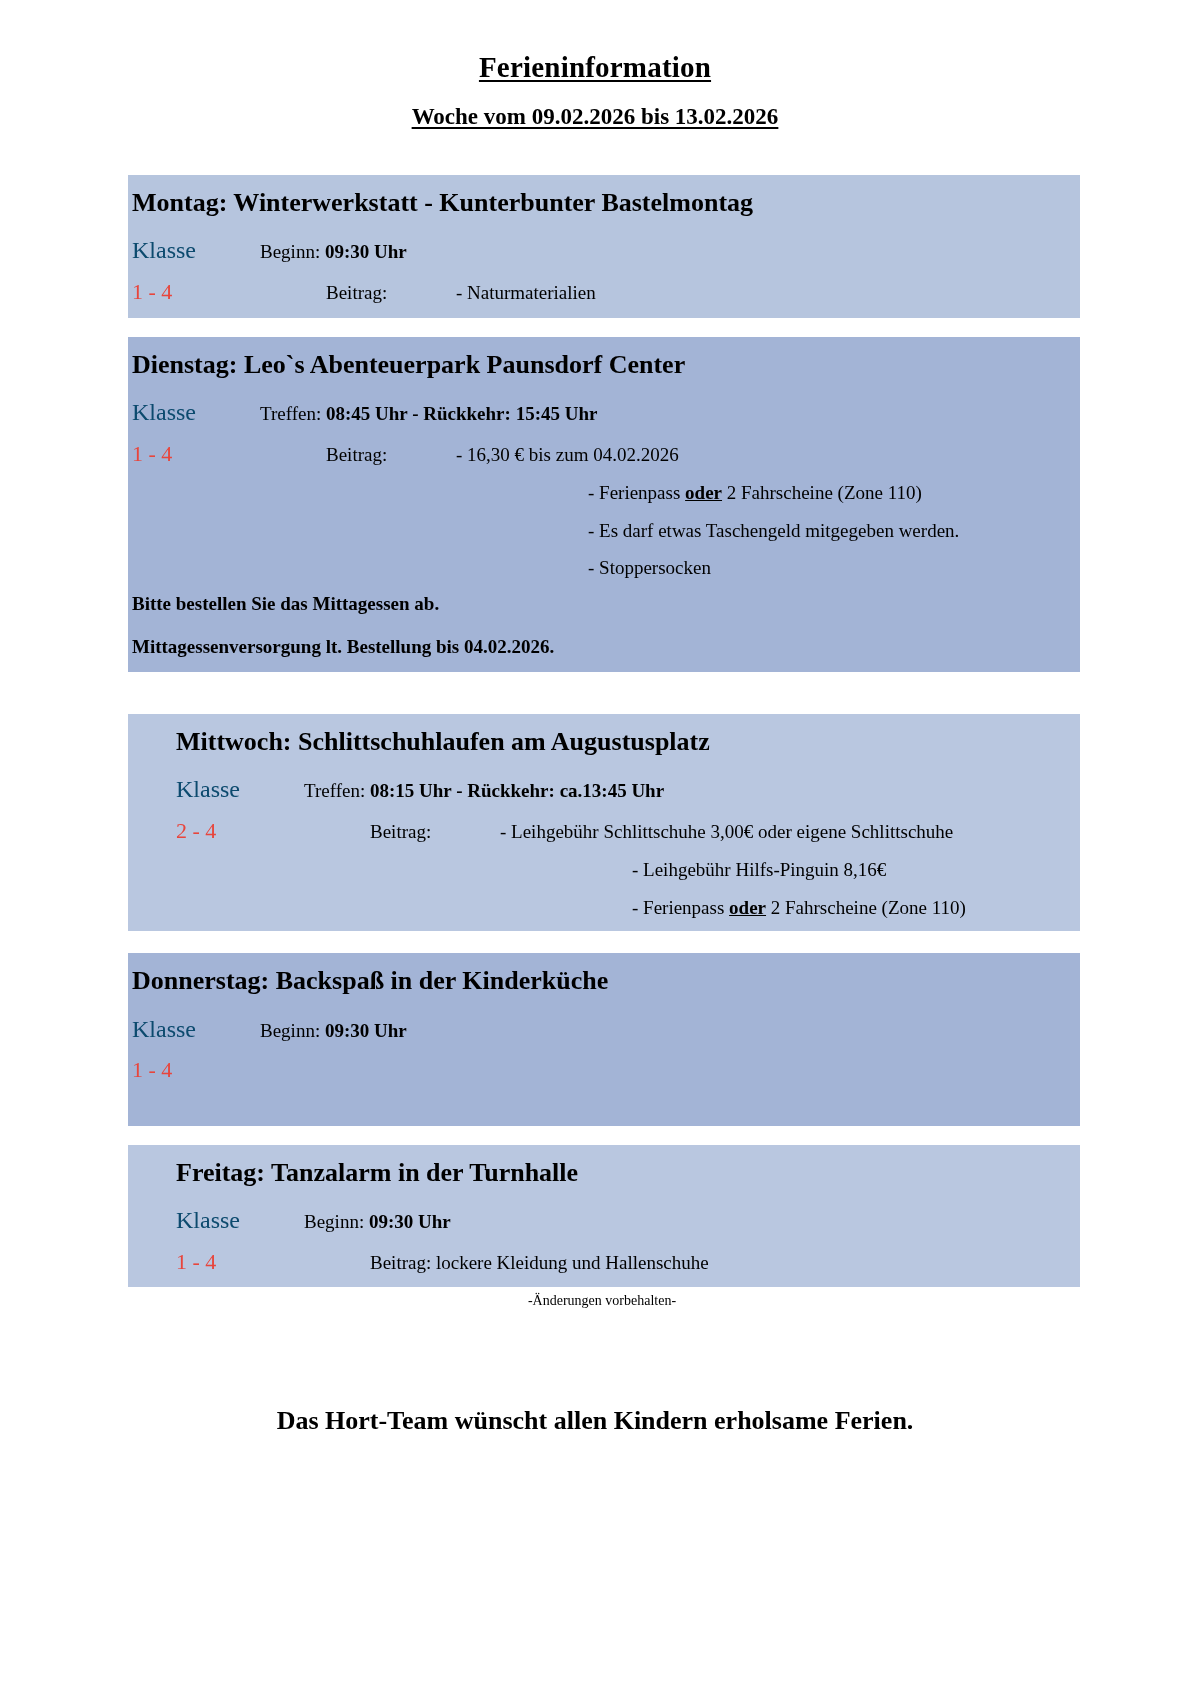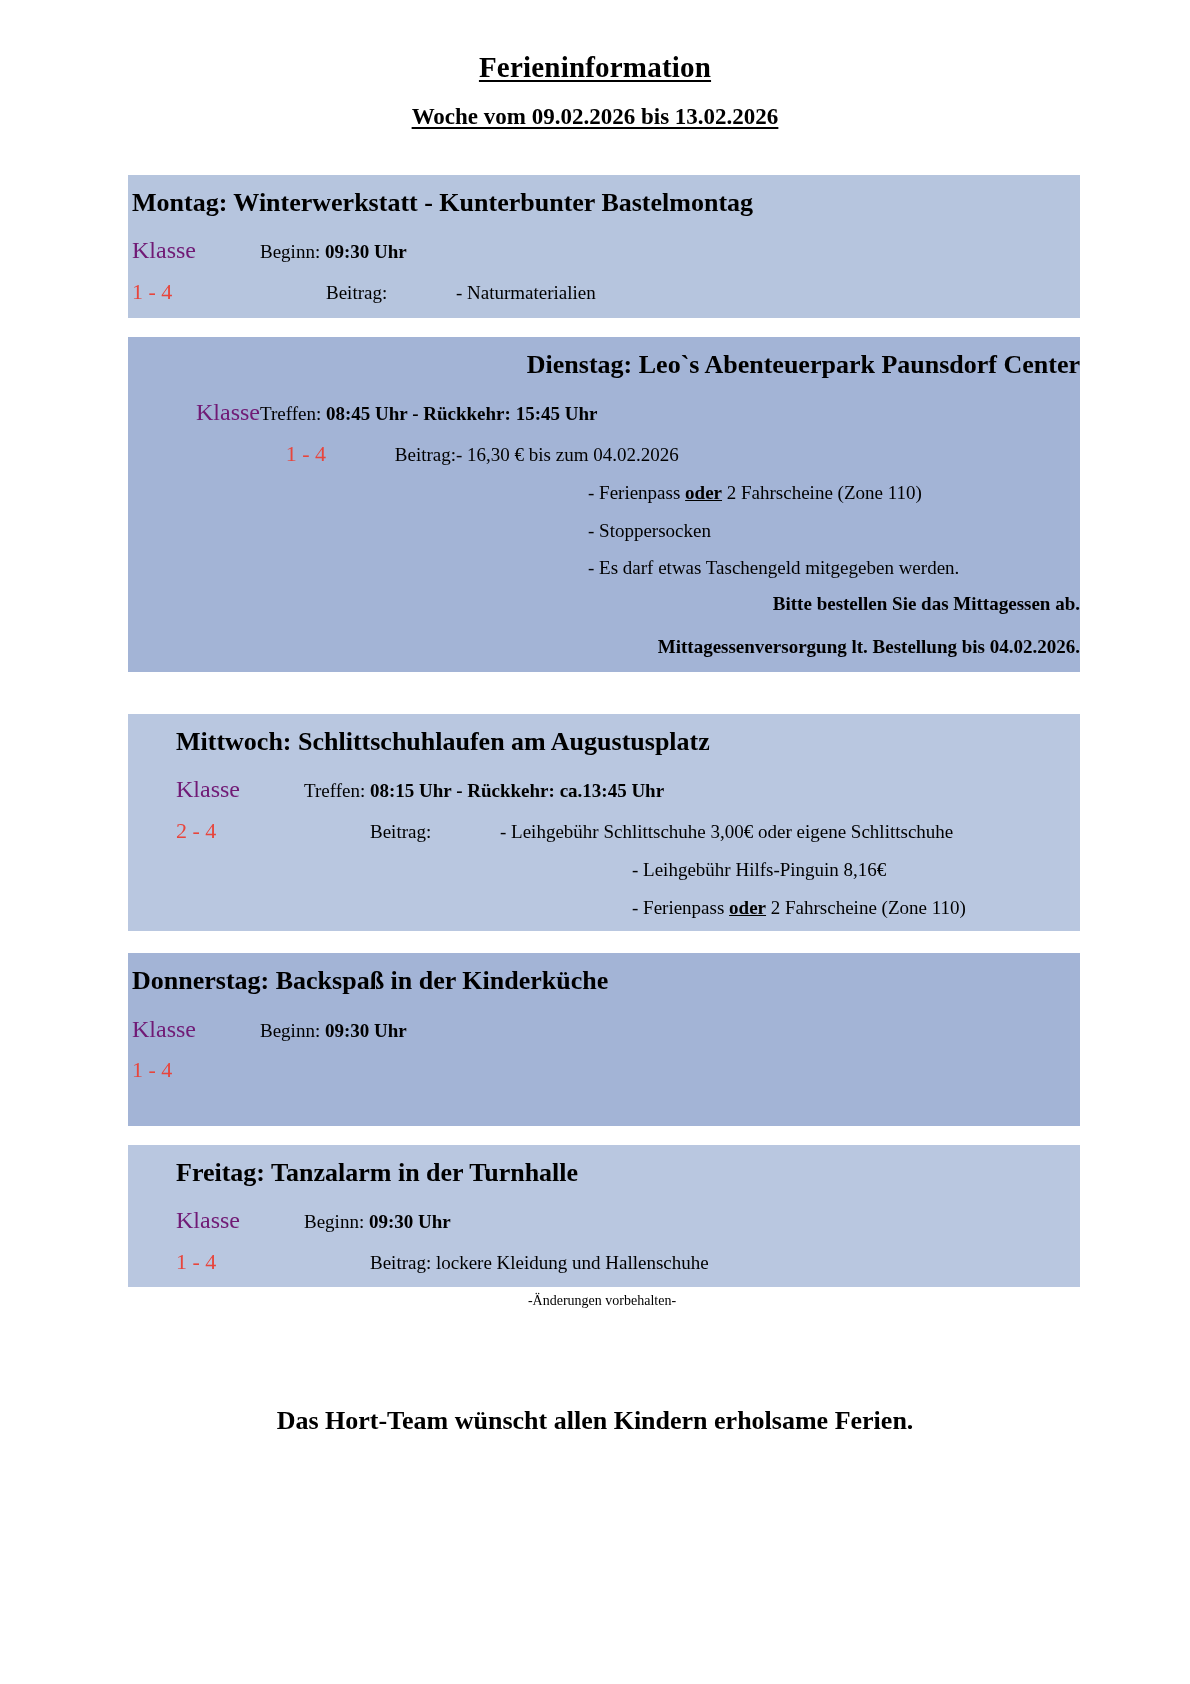--- a/index.html
+++ b/index.html
@@ -74,21 +74,21 @@
 
   .row {
     display: flex;
     align-items: baseline;
     line-height: 1.25;
     min-height: 22px;
   }
   .row-spacing { margin-top: 14px; }
 
   .klasse-label {
-    color: #701a75;
+    color: #0c4a6e;
     font-size: 24px;
     width: 132px;
     flex: 0 0 132px;
     padding-left: 4px;
     box-sizing: border-box;
     line-height: 1.2;
   }
   .klasse-range {
     color: #e8453c;
     font-size: 22px;
@@ -168,42 +168,42 @@
         <div class="klasse-label">Klasse</div>
         <div class="time-text"><span>Beginn: </span><b>09:30 Uhr</b></div>
       </div>
       <div class="row row-spacing">
         <div class="klasse-range">1 - 4</div>
         <div class="beitrag-label">Beitrag:</div>
         <div class="detail-text"><span>- Naturmaterialien</span></div>
       </div>
     </div>
 
-    <div class="day-block shade-b" style="margin-bottom:42px;text-align:right;">
+    <div class="day-block shade-b" style="margin-bottom:42px;">
       <div class="day-heading">Dienstag: Leo`s Abenteuerpark Paunsdorf Center</div>
       <div class="row row-spacing">
         <div class="klasse-label">Klasse</div>
         <div class="time-text"><span>Treffen: </span><b>08:45 Uhr - Rückkehr: 15:45 Uhr</b></div>
       </div>
       <div class="row row-spacing">
         <div class="klasse-range">1 - 4</div>
         <div class="beitrag-label">Beitrag:</div>
         <div class="detail-text"><span>- 16,30 € bis zum 04.02.2026</span></div>
       </div>
       <div class="detail-row row-spacing">
         <div class="detail-indent-wide"></div>
         <div class="detail-text"><span>- Ferienpass </span><u>oder</u><span> 2 Fahrscheine (Zone 110)</span></div>
       </div>
       <div class="detail-row row-spacing">
         <div class="detail-indent-wide"></div>
+        <div class="detail-text"><span>- Es darf etwas Taschengeld mitgegeben werden.</span></div>
+      </div>
+      <div class="detail-row row-spacing">
+        <div class="detail-indent-wide"></div>
         <div class="detail-text"><span>- Stoppersocken</span></div>
-      </div>
-      <div class="detail-row row-spacing">
-        <div class="detail-indent-wide"></div>
-        <div class="detail-text"><span>- Es darf etwas Taschengeld mitgegeben werden.</span></div>
       </div>
       <div class="note-line">Bitte bestellen Sie das Mittagessen ab.</div>
       <div class="note-line" style="margin-top:18px;">Mittagessenversorgung lt. Bestellung bis 04.02.2026.</div>
     </div>
 
     <div class="day-block shade-c" style="margin-bottom:22px;">
       <div class="day-heading">Mittwoch: Schlittschuhlaufen am Augustusplatz</div>
       <div class="row row-spacing">
         <div class="klasse-label">Klasse</div>
         <div class="time-text"><span>Treffen: </span><b>08:15 Uhr - Rückkehr: ca.13:45 Uhr</b></div>

